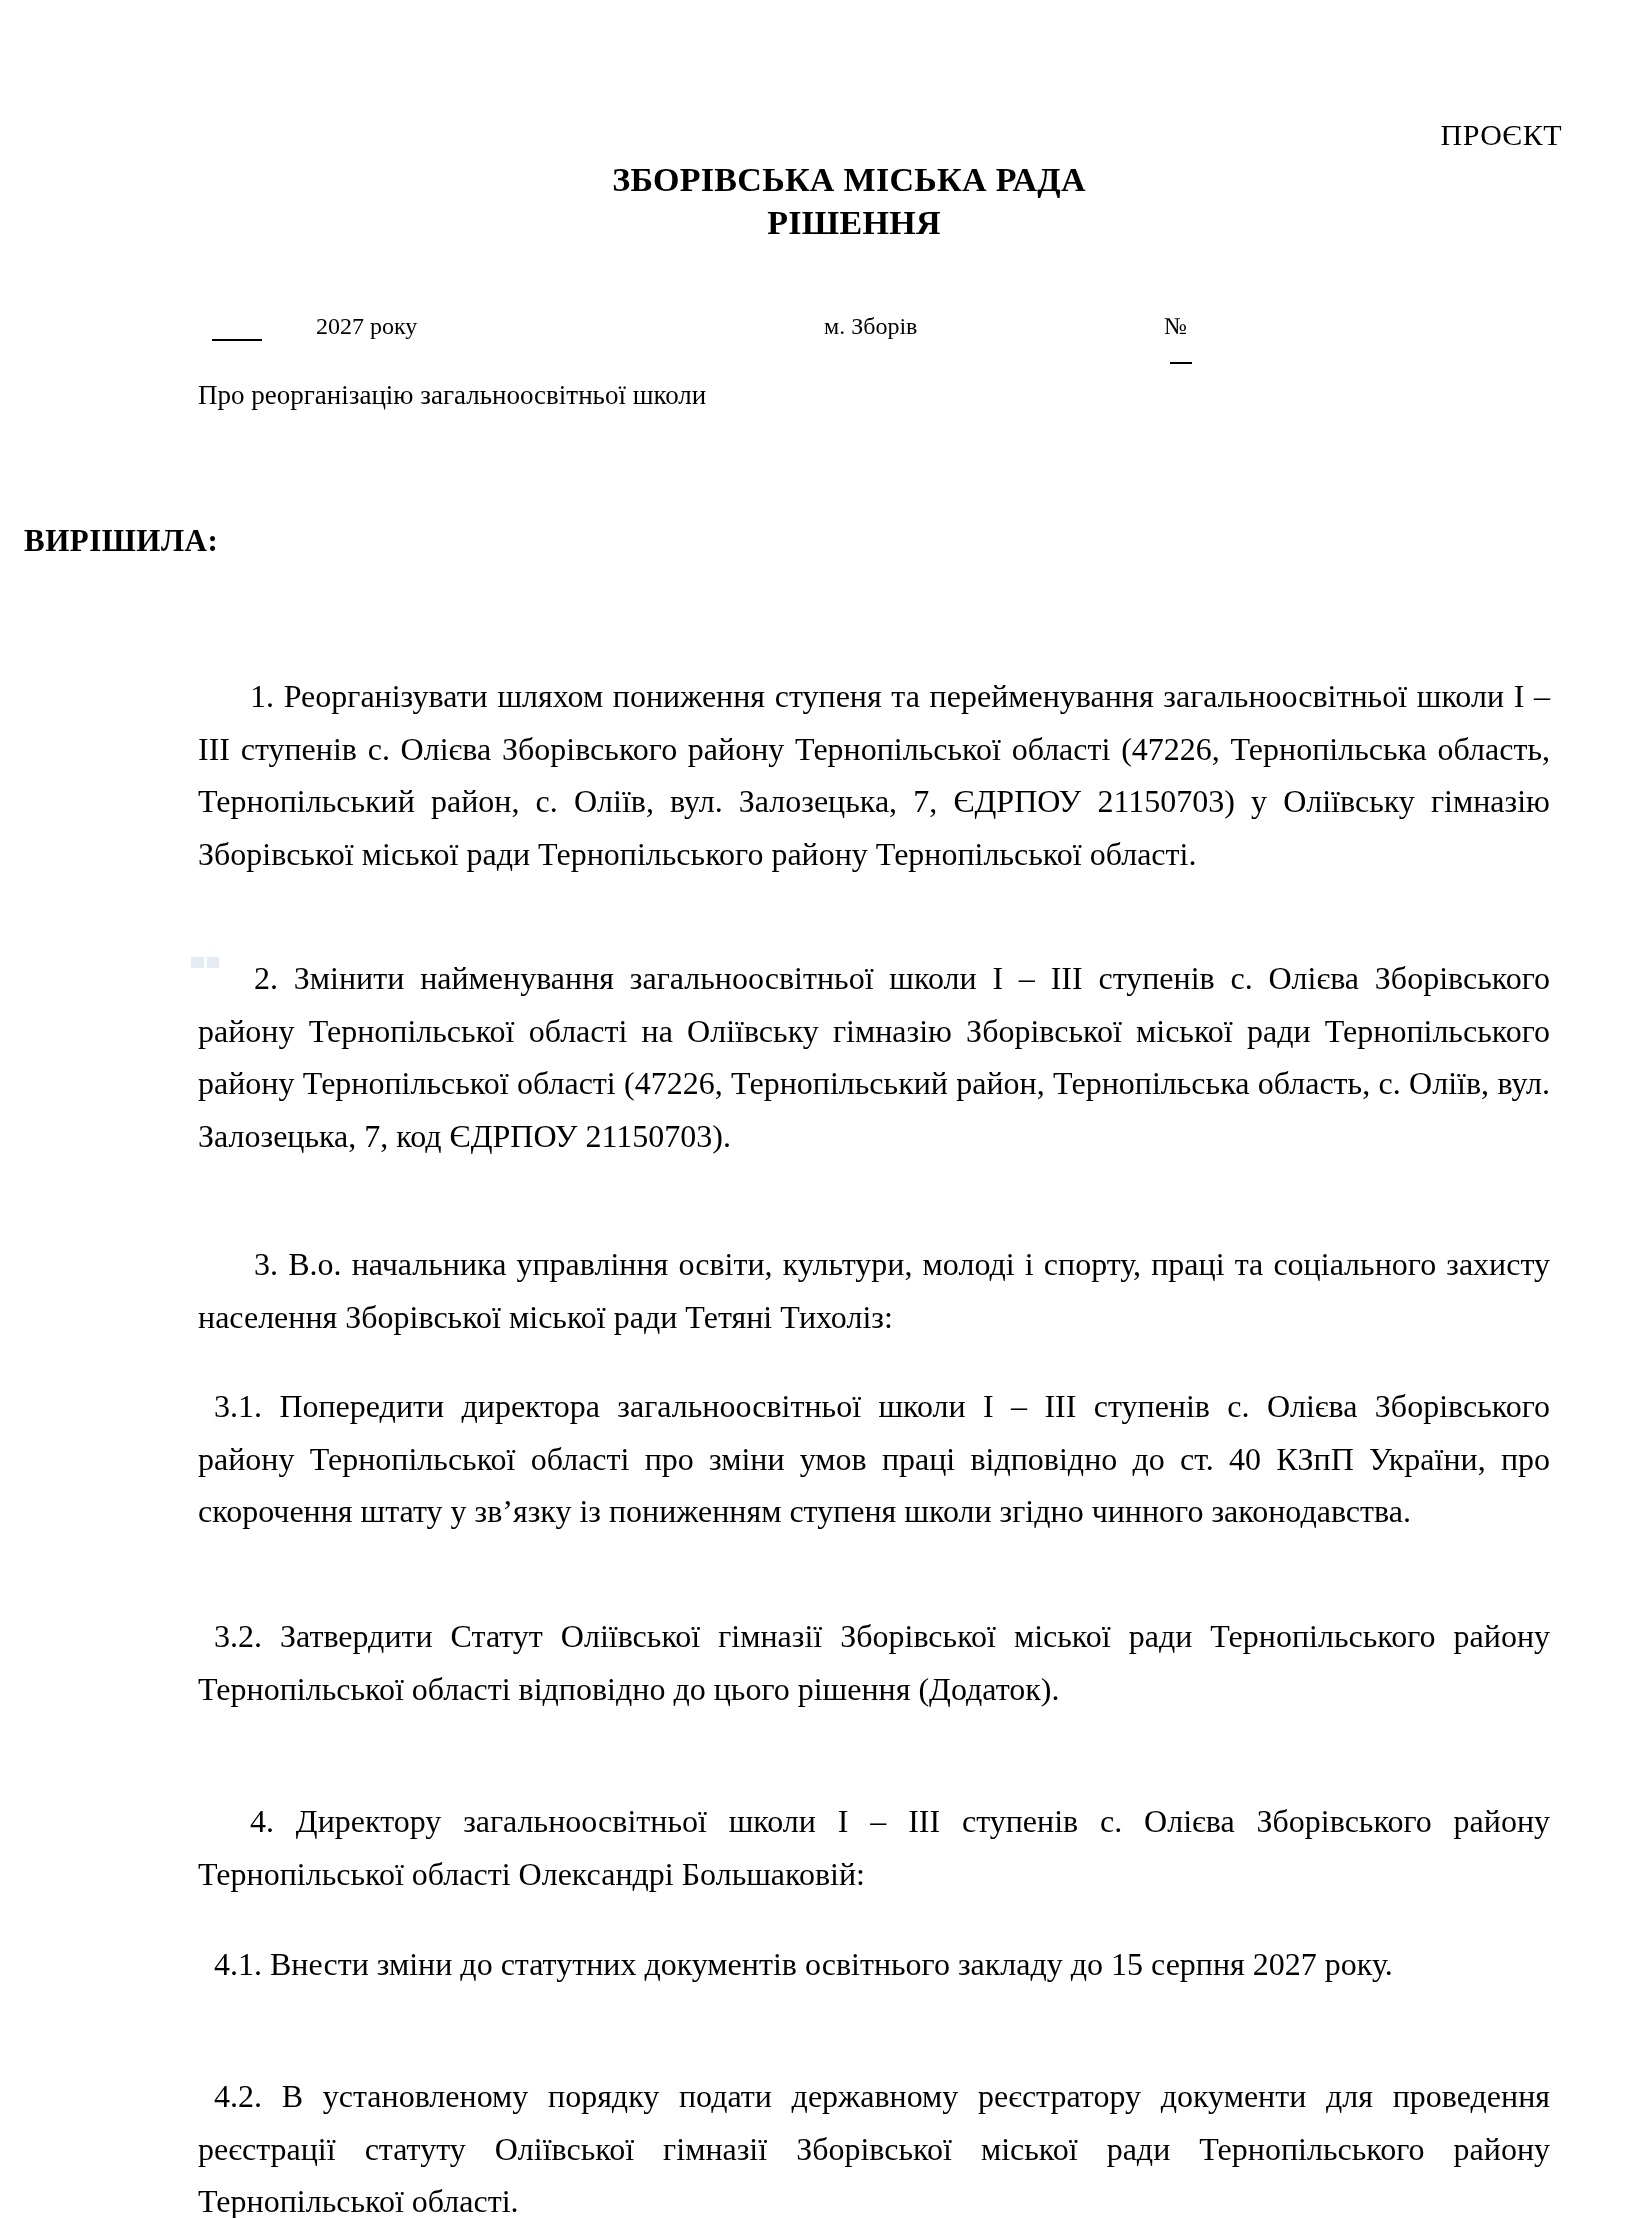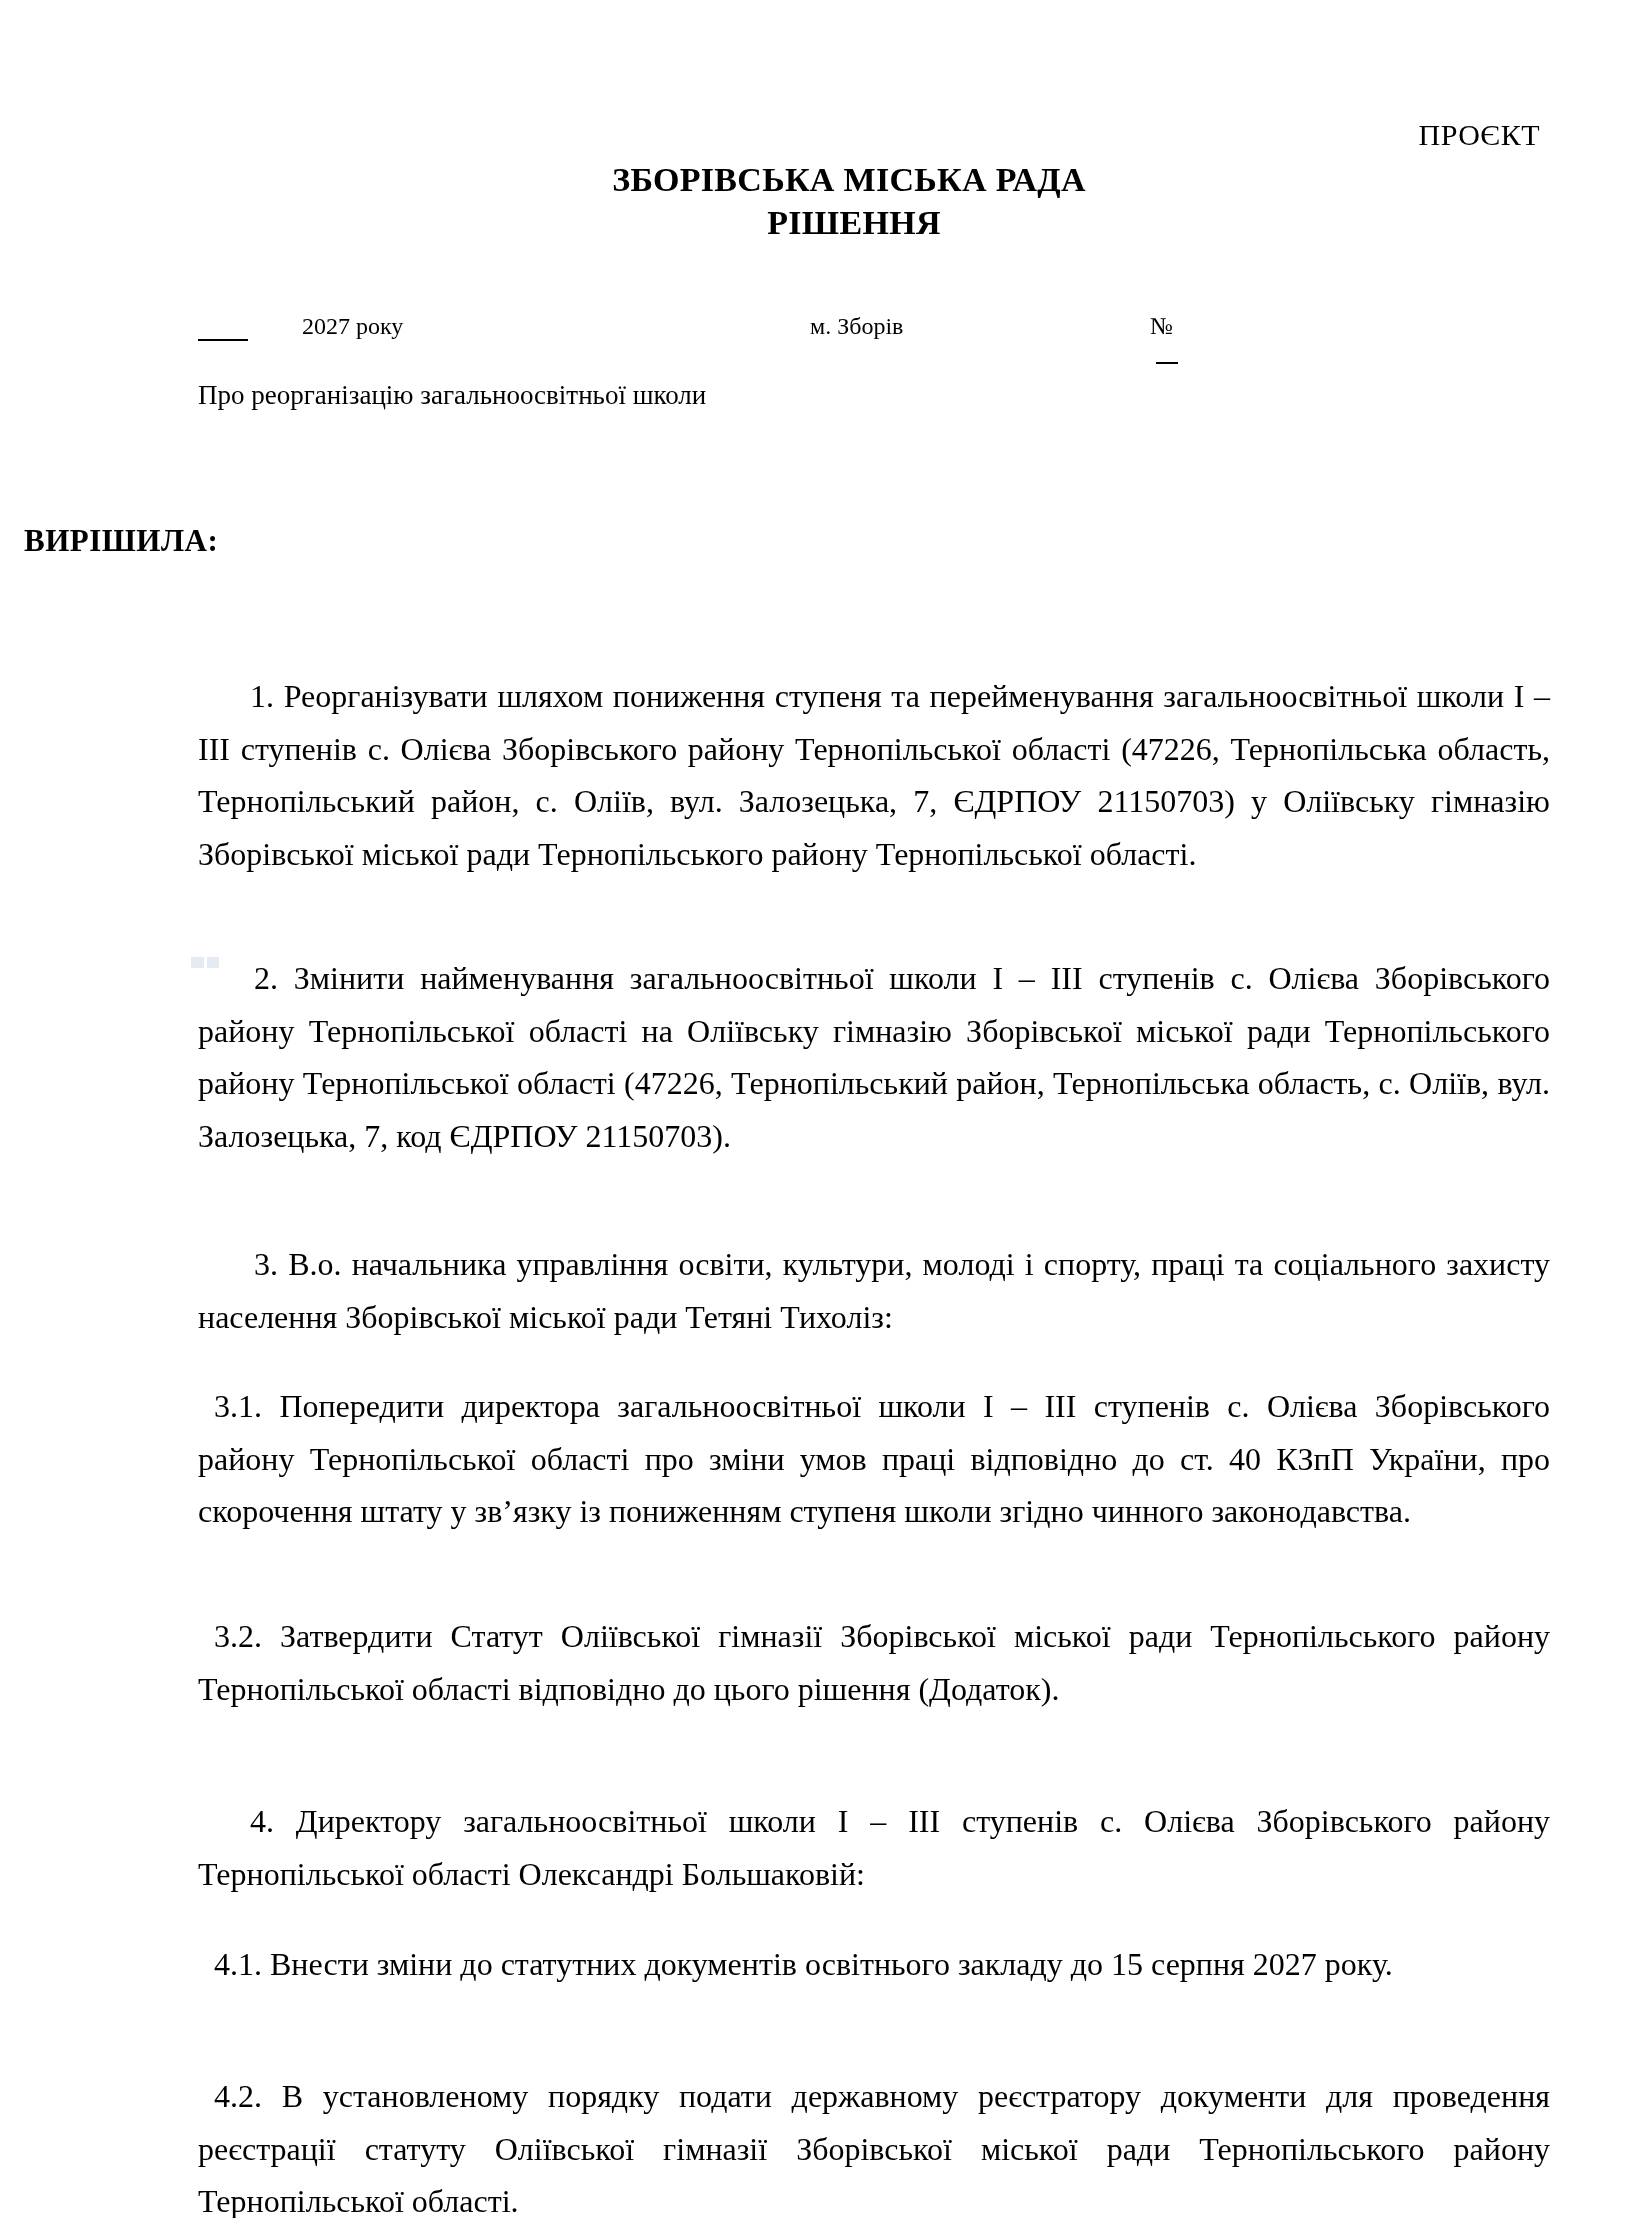--- a/index.html
+++ b/index.html
@@ -17,41 +17,41 @@
     }
     .page {
       position: absolute;
       left: 0; top: 0;
       width: 1648px;
       height: 2218px;
     }
     .project-label {
       position: absolute;
       top: 118px;
-      right: 108px;
+      right: 86px;
       font-size: 30px;
       letter-spacing: 0.5px;
     }
     .header {
       position: absolute;
       top: 158px;
       left: 0;
       width: 1648px;
       text-align: center;
       font-weight: bold;
       font-size: 34px;
       line-height: 43px;
       letter-spacing: 0.3px;
     }
     .header div { margin-left: 50px; }
     .header .h3 { margin-left: 60px; }
     .meta-row {
       position: absolute;
       top: 313px;
-      left: 198px;
+      left: 212px;
       width: 1000px;
       height: 36px;
       font-size: 24px;
     }
     .meta-row .blank-date {
       position: absolute;
       left: 0; top: 0;
       display: inline-block;
       width: 50px;
       border-bottom: 2px solid #000;

